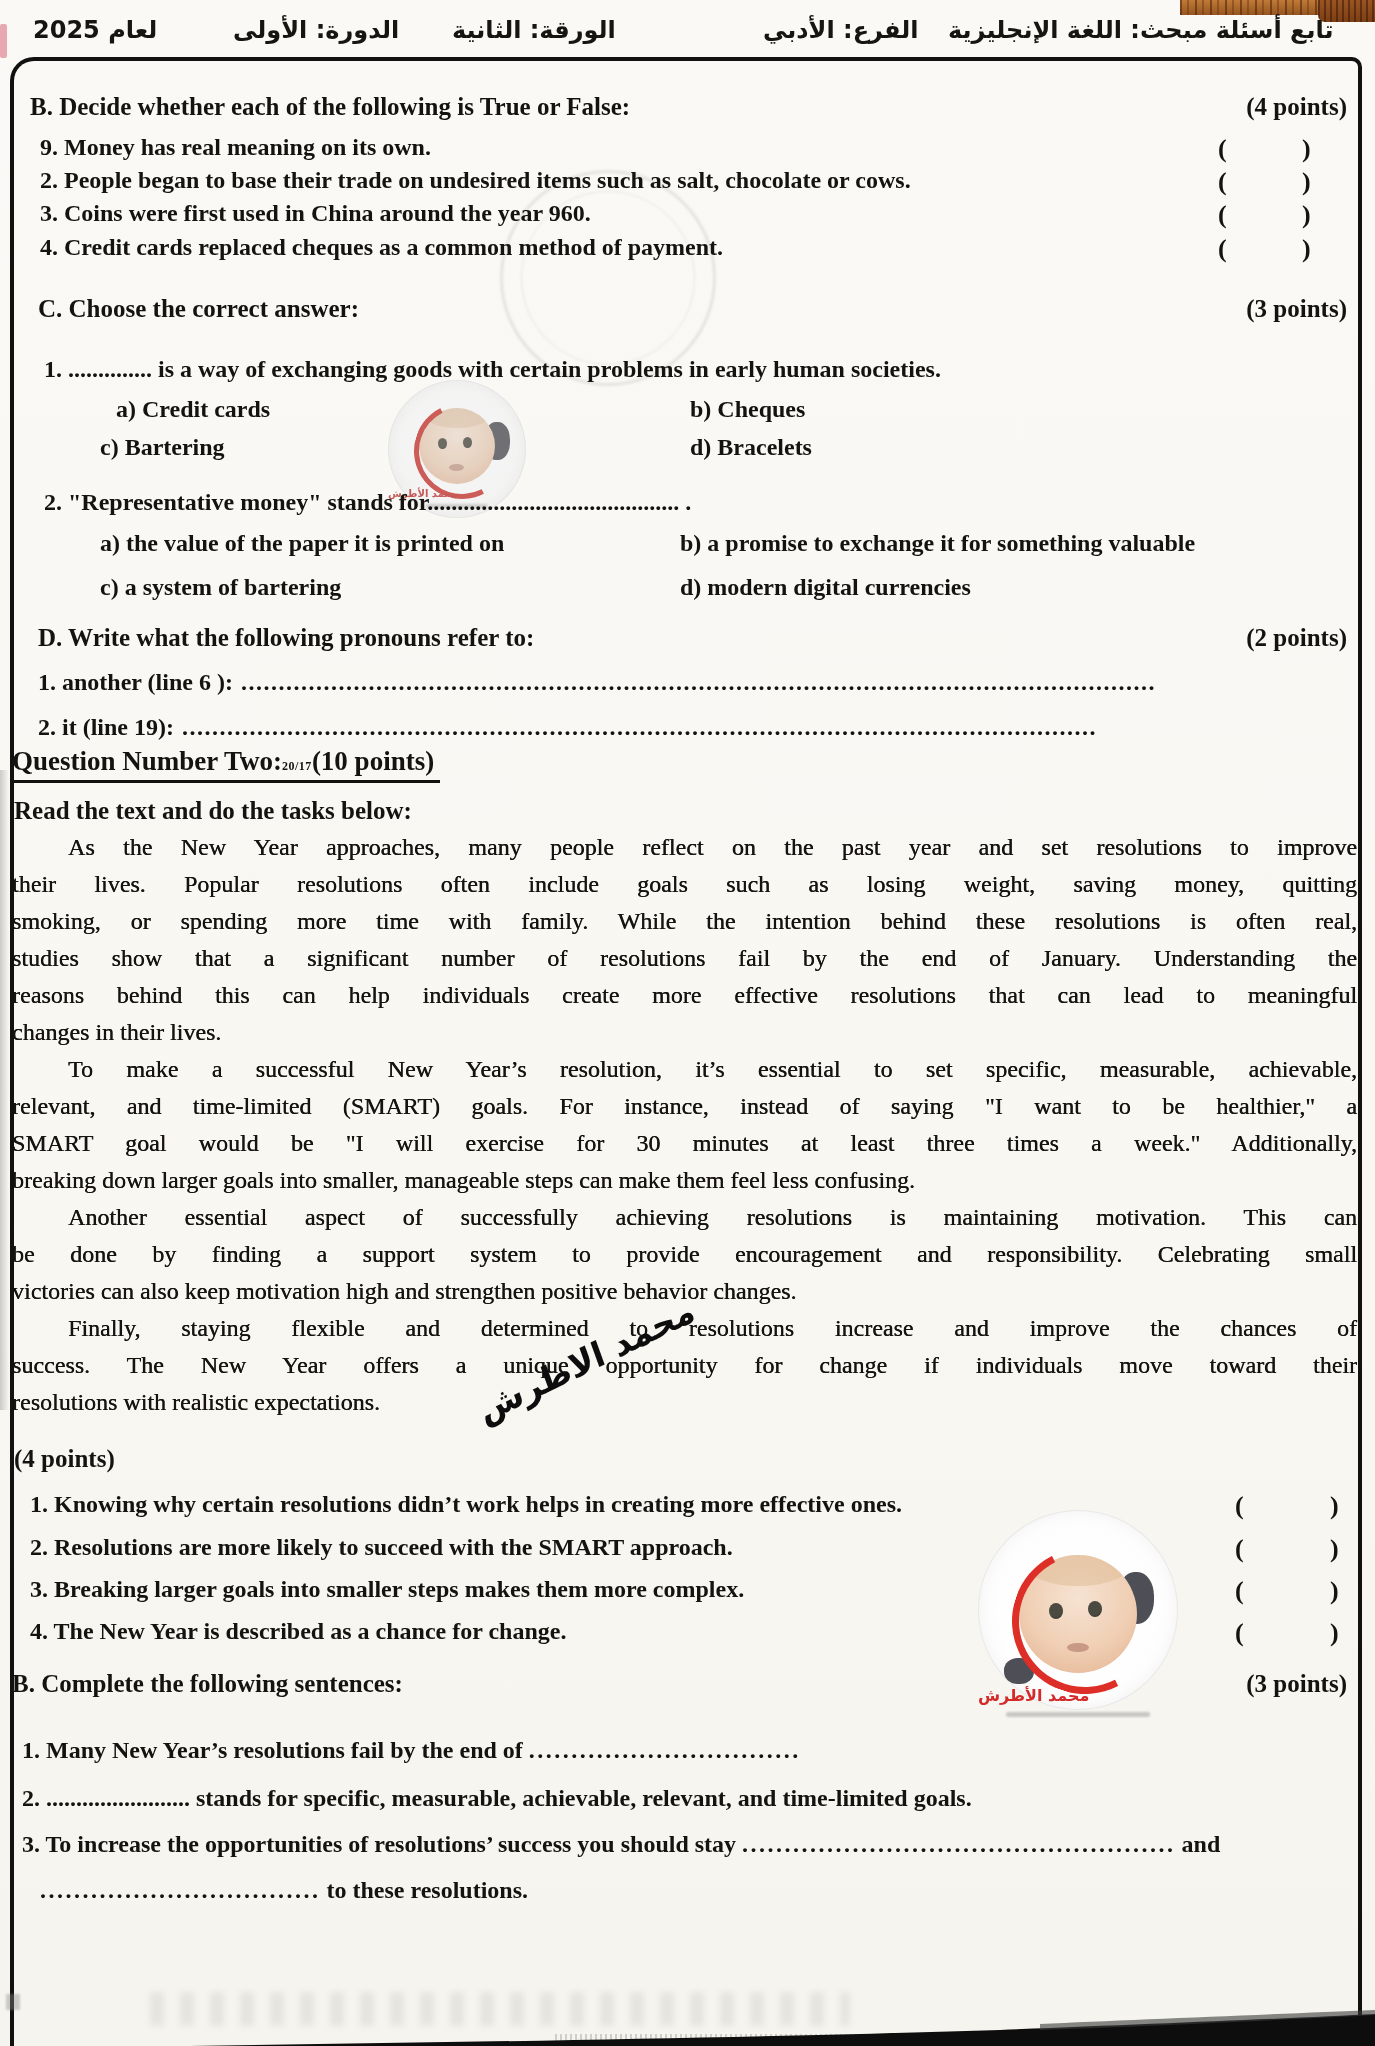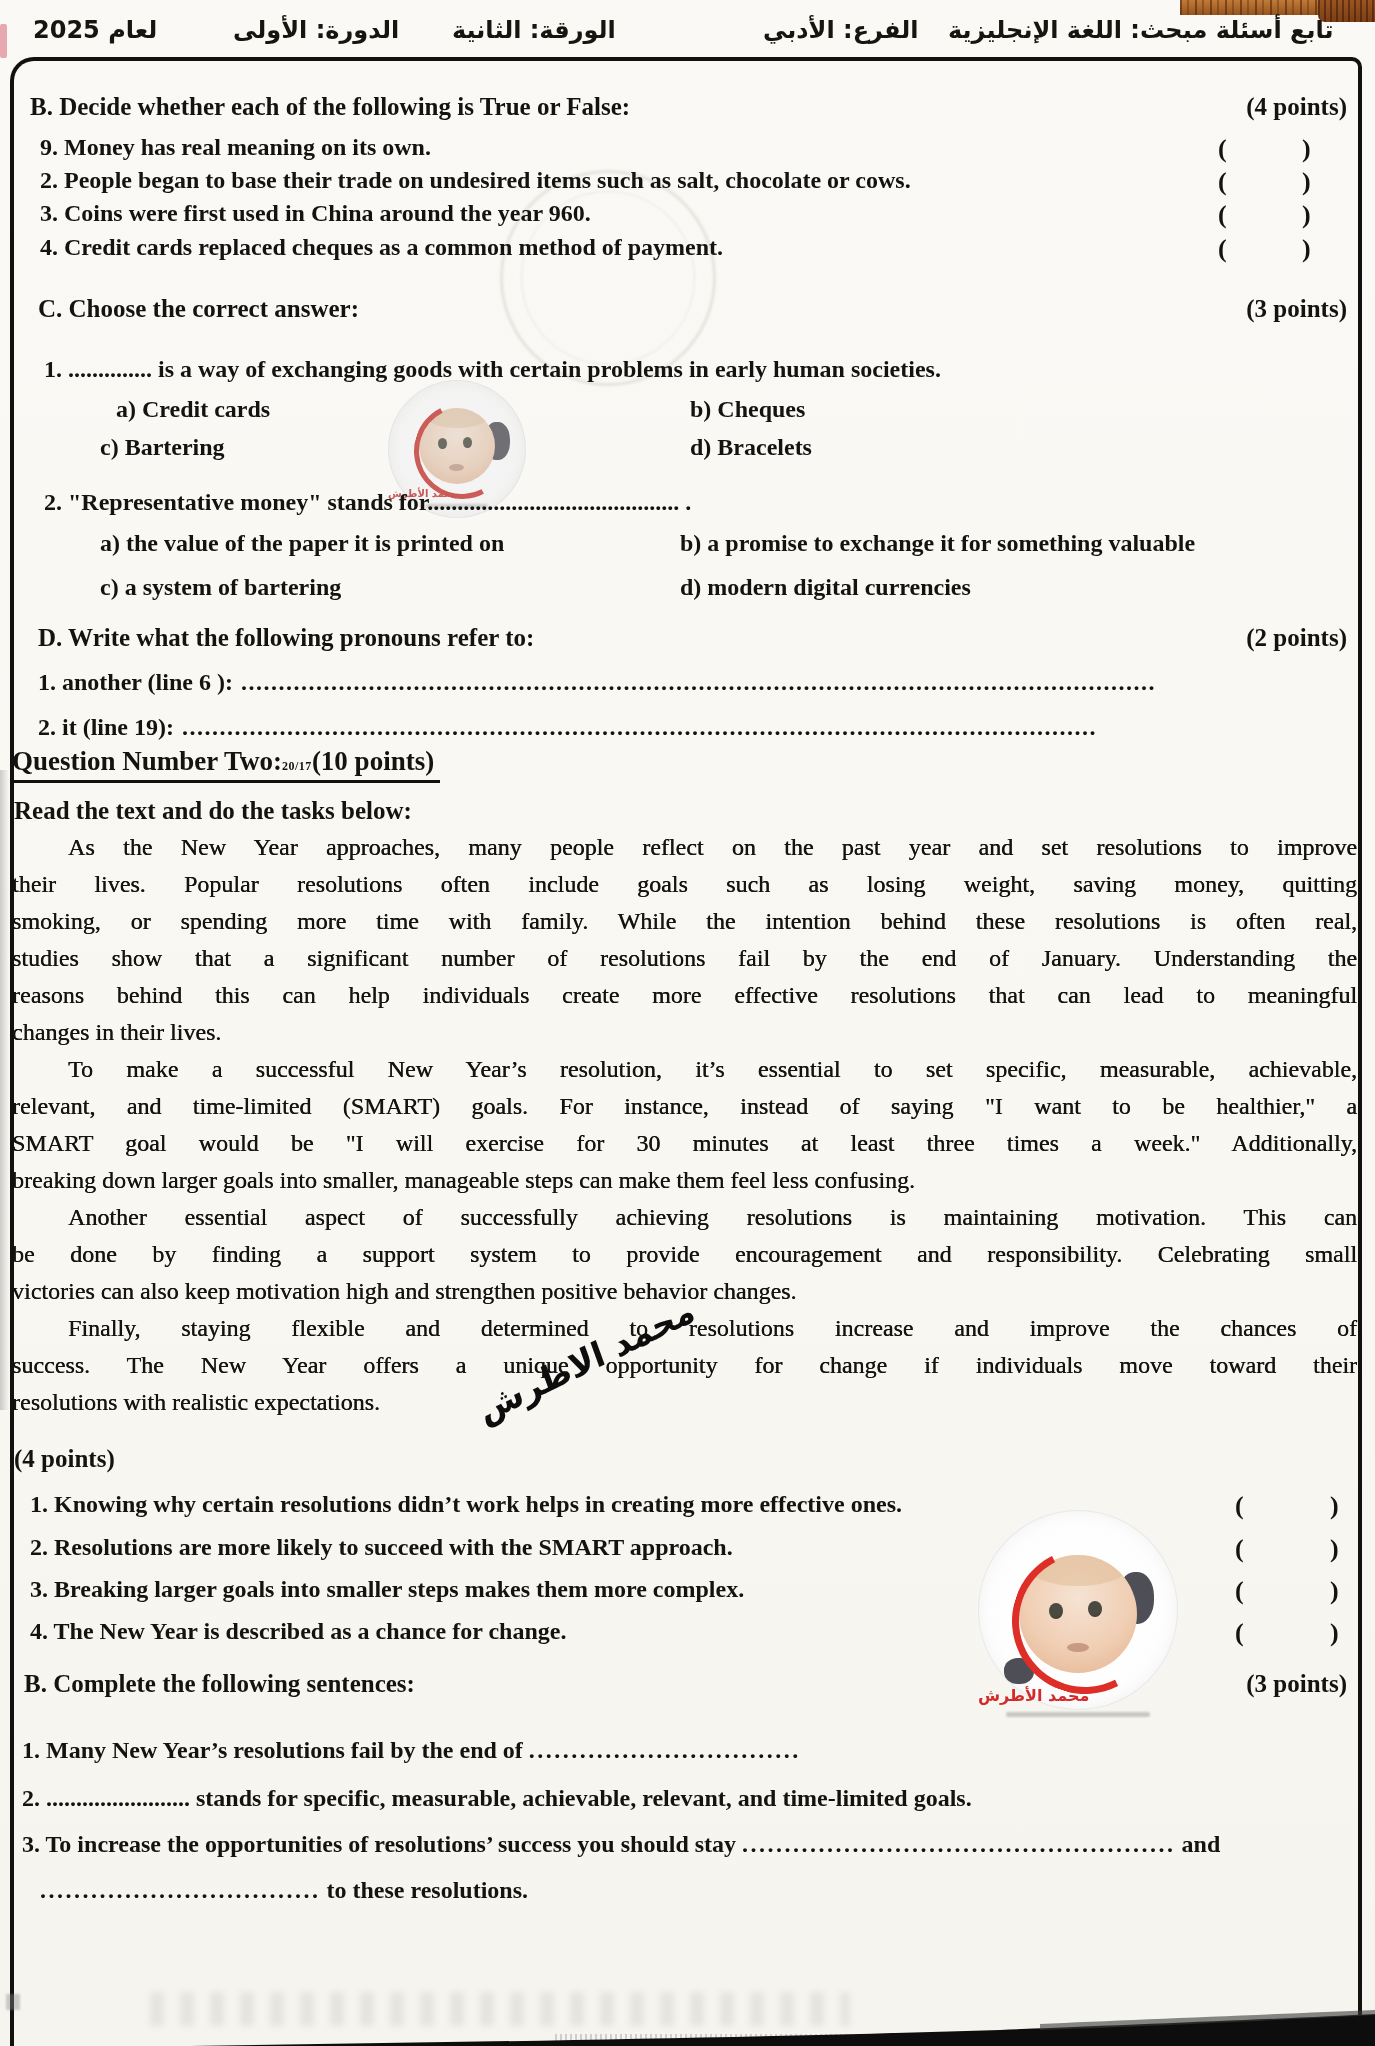--- a/index.html
+++ b/index.html
@@ -243,21 +243,21 @@
       <div class="hairlight"></div>
       <div class="eye" style="left:30px;top:48px;width:14px;height:16px"></div>
       <div class="eye" style="left:69px;top:46px;width:14px;height:16px"></div>
       <div class="mouth" style="left:48px;top:88px;width:22px;height:9px"></div>
     </div>
     <div class="arc" style="left:34px;top:38px;width:132px;height:132px;border-width:7px"></div>
     <div class="stamp-name" style="top:176px;font-size:16px">محمد الأطرش</div>
     <div class="stamp-sub" style="left:28px;right:28px;top:202px;height:5px"></div>
   </div>
 
-  <div class="abs hdrrow" style="top:1670px;left:24px">
+  <div class="abs hdrrow" style="top:1670px;left:12px">
     <span>B. Complete the following sentences:</span>
     <span>(3 points)</span>
   </div>
   <div class="abs b2line" style="top:1737px;left:22px">
     <span>1. Many New Year’s resolutions fail by the end of </span><span class="dotspan">................................</span>
   </div>
   <div class="abs b2line" style="top:1785px;left:22px">2. ........................ stands for specific, measurable, achievable, relevant, and time-limited goals.</div>
   <div class="abs b2line" style="top:1831px;left:22px">
     <span>3. To increase the opportunities of resolutions’ success you should stay </span><span class="dotspan">...................................................</span><span> and</span>
   </div>

